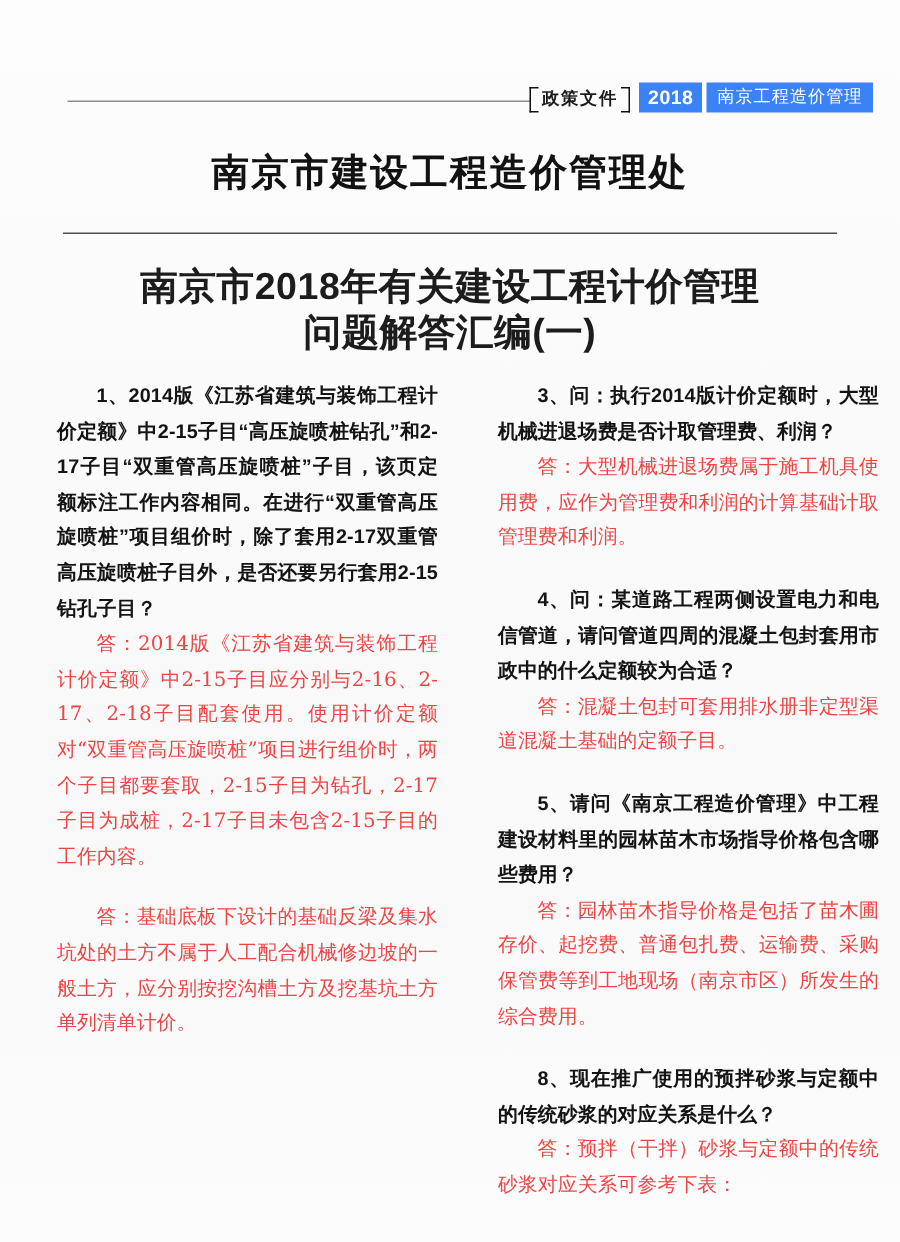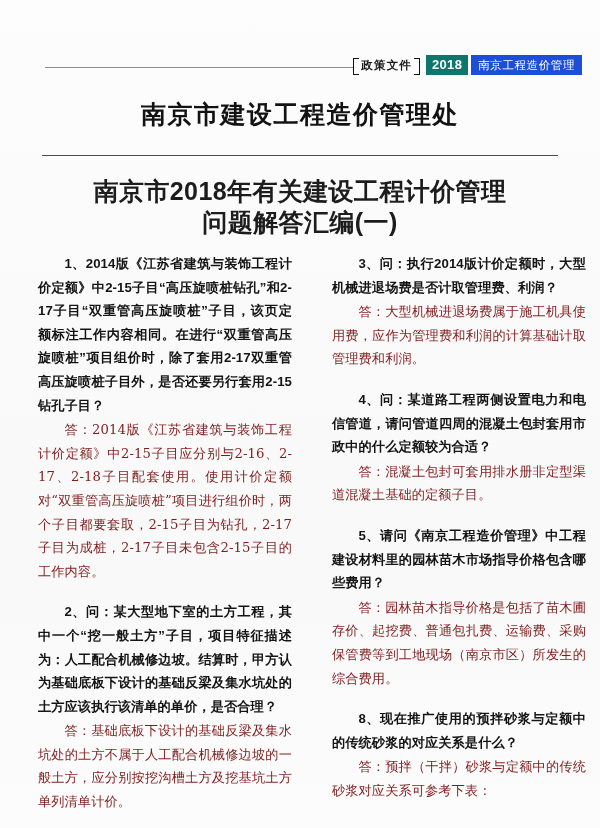--- a/index.html
+++ b/index.html
@@ -67,32 +67,32 @@
   }
   .hdr-bracket::before {
     left: -5px;
     border-right: none;
   }
   .hdr-bracket::after {
     right: -5px;
     border-left: none;
   }
   .hdr-year {
-    background: #0f766e;
+    background: #3b82f6;
     color: #ffffff;
     font-family: "Liberation Sans", sans-serif;
     font-size: 13px;
     font-weight: 700;
     line-height: 18px;
     padding: 1px 6px 1px 6px;
     margin-left: 11px;
     letter-spacing: 0.3px;
   }
   .hdr-title {
-    background: #1d4ed8;
+    background: #3b82f6;
     color: #ffffff;
     font-size: 11.5px;
     font-weight: 400;
     line-height: 18px;
     padding: 1px 7px;
     margin-left: 3px;
     letter-spacing: 0.6px;
     white-space: nowrap;
   }
 
@@ -161,21 +161,21 @@
   }
   p.q {
     font-family: "Liberation Sans", "DejaVu Sans", sans-serif;
     font-weight: 700;
     color: #141414;
     letter-spacing: 0.1px;
   }
   p.a {
     font-family: "DejaVu Serif", "Liberation Serif", serif;
     font-weight: 400;
-    color: #7f1d1d;
+    color: #ef4444;
     letter-spacing: 0.1px;
     margin-top: 1px;
   }
   .qa-block + .qa-block { margin-top: 17px; }
 </style>
 </head>
 <body>
 
 <div class="page"></div>
 
@@ -195,21 +195,20 @@
 </div>
 
 <div class="columns">
 
   <div class="col">
     <div class="qa-block">
       <p class="q">1、2014版《江苏省建筑与装饰工程计价定额》中2-15子目“高压旋喷桩钻孔”和2-17子目“双重管高压旋喷桩”子目，该页定额标注工作内容相同。在进行“双重管高压旋喷桩”项目组价时，除了套用2-17双重管高压旋喷桩子目外，是否还要另行套用2-15钻孔子目？</p>
       <p class="a">答：2014版《江苏省建筑与装饰工程计价定额》中2-15子目应分别与2-16、2-17、2-18子目配套使用。使用计价定额对“双重管高压旋喷桩”项目进行组价时，两个子目都要套取，2-15子目为钻孔，2-17子目为成桩，2-17子目未包含2-15子目的工作内容。</p>
     </div>
     <div class="qa-block">
-      <p class="q">2、问：某大型地下室的土方工程，其中一个“挖一般土方”子目，项目特征描述为：人工配合机械修边坡。结算时，甲方认为基础底板下设计的基础反梁及集水坑处的土方应该执行该清单的单价，是否合理？</p>
       <p class="a">答：基础底板下设计的基础反梁及集水坑处的土方不属于人工配合机械修边坡的一般土方，应分别按挖沟槽土方及挖基坑土方单列清单计价。</p>
     </div>
   </div>
 
   <div class="col">
     <div class="qa-block">
       <p class="q">3、问：执行2014版计价定额时，大型机械进退场费是否计取管理费、利润？</p>
       <p class="a">答：大型机械进退场费属于施工机具使用费，应作为管理费和利润的计算基础计取管理费和利润。</p>
     </div>
     <div class="qa-block">

